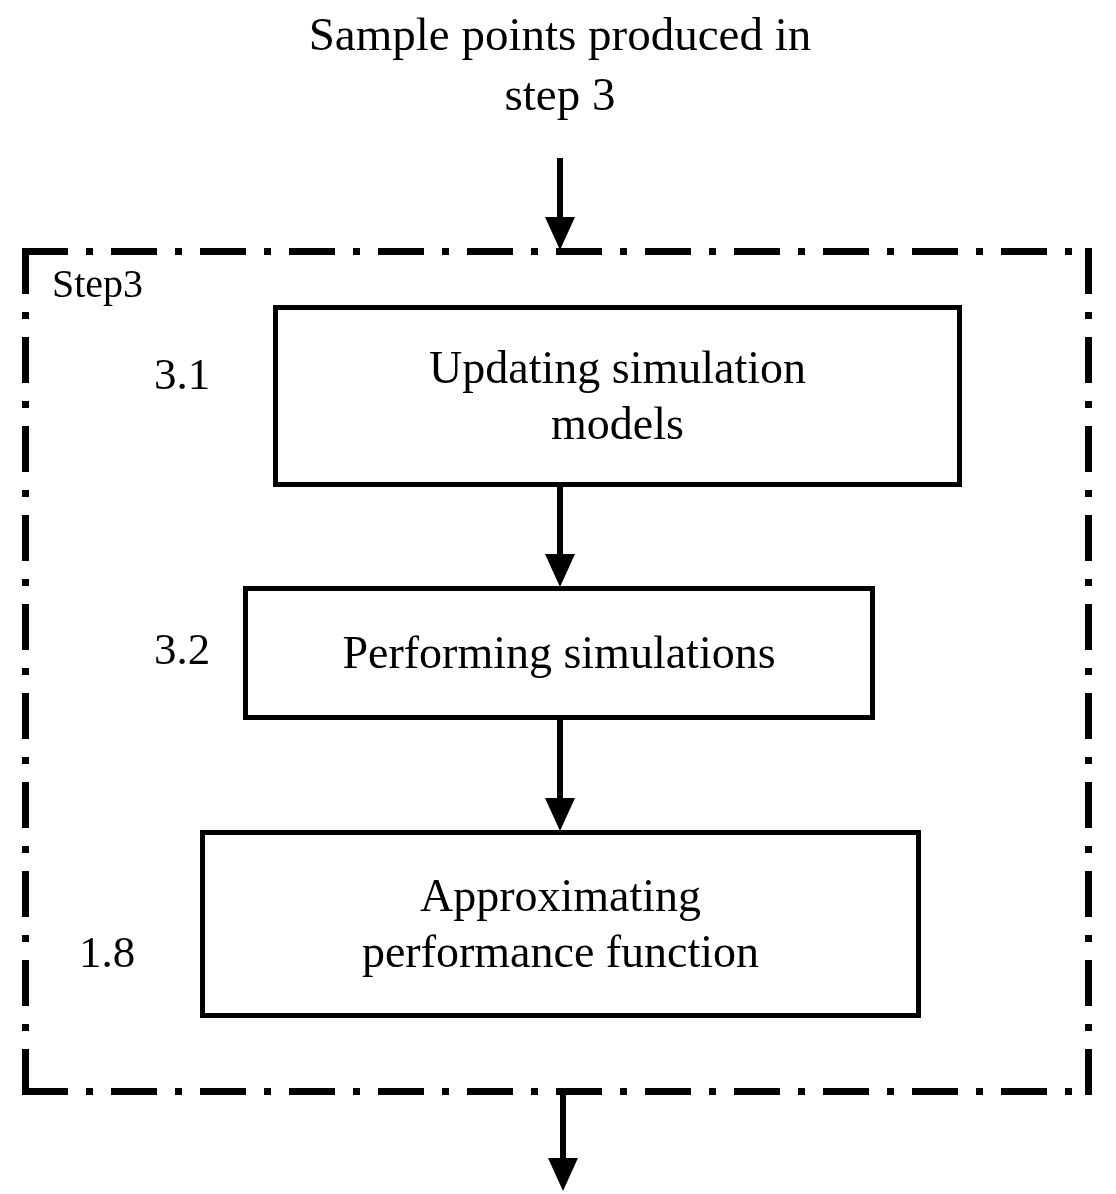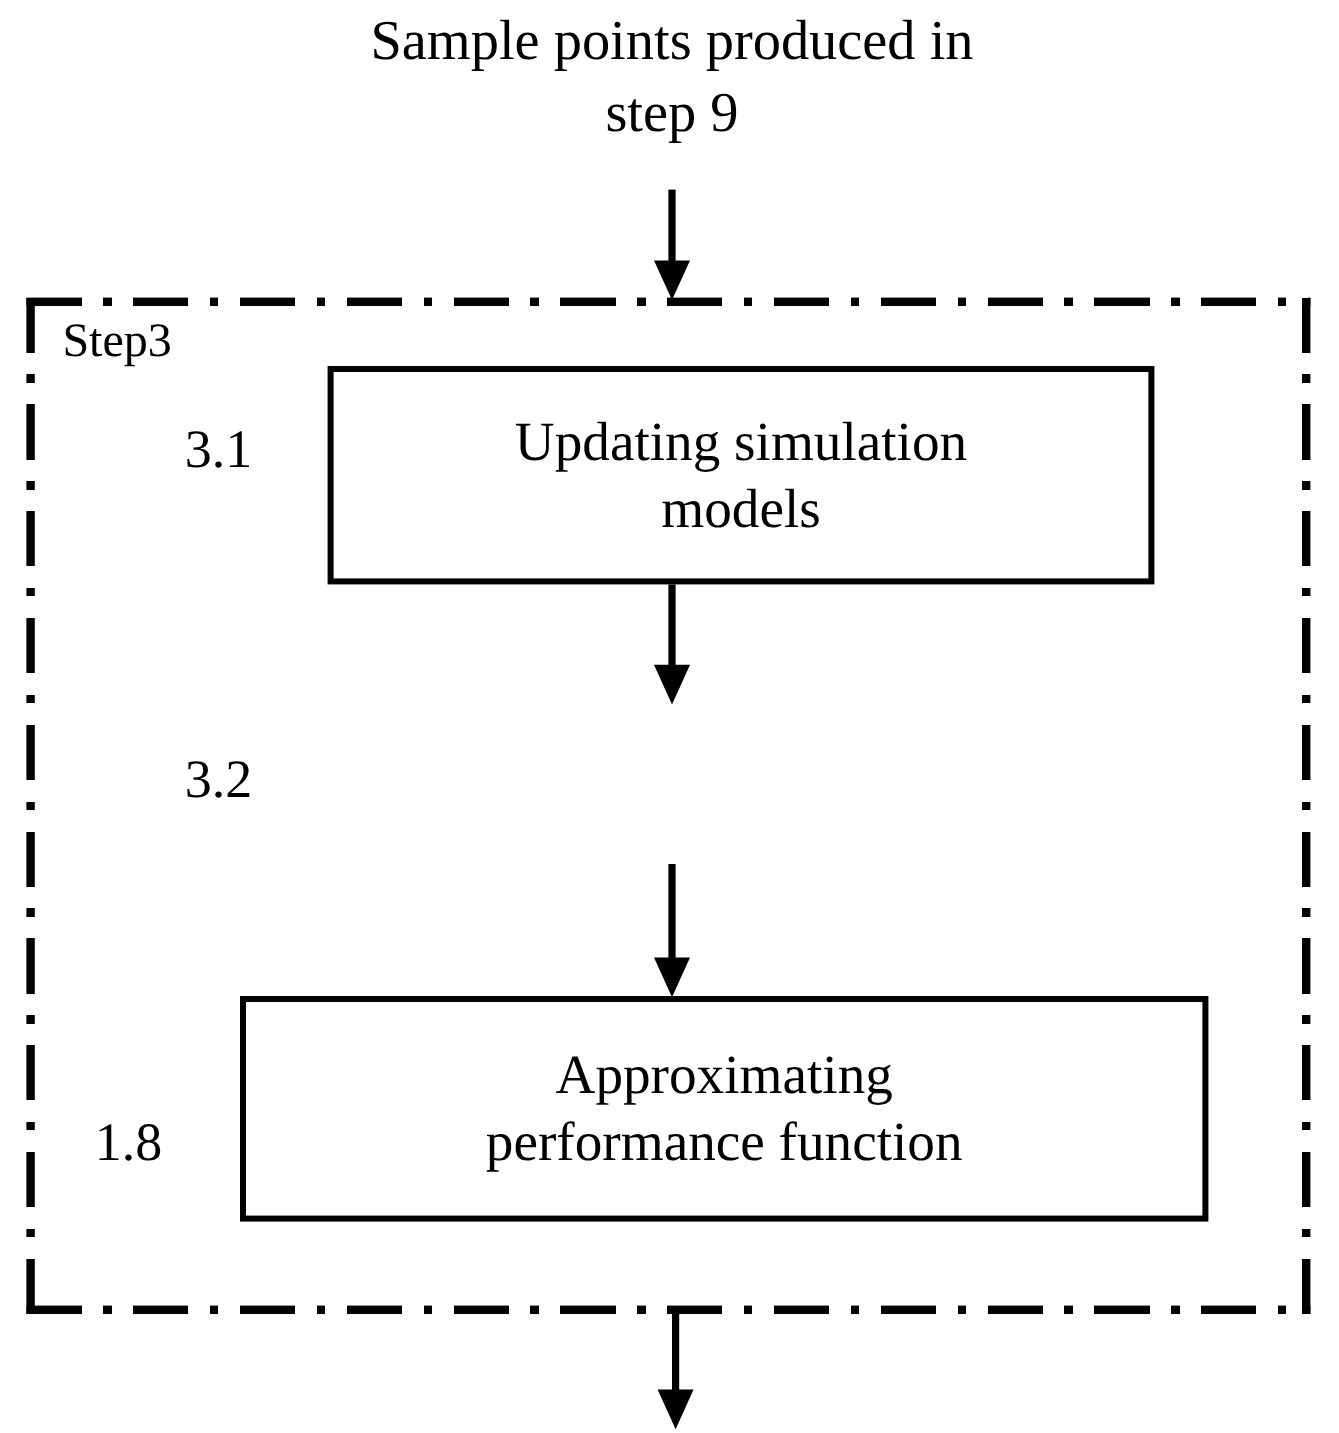--- a/index.html
+++ b/index.html
@@ -108,21 +108,21 @@
     text-align: center;
   }
   .proc-box .proc-text {
     font-size: 46px;
     line-height: 1.22;
     white-space: pre-line;
     padding: 0 8px;
   }
   .box-31 { left: 273px; top: 305px; width: 689px; height: 182px; }
   .box-32 { left: 243px; top: 586px; width: 632px; height: 134px; }
-  .box-33 { left: 200px; top: 830px; width: 807px; height: 188px; }
+  .box-33 { left: 200px; top: 830px; width: 721px; height: 188px; }
 
   
   .arrow {
     position: absolute;
     width: 30px;
   }
   .arrow .shaft {
     position: absolute;
     left: 12px;
     top: 0;
@@ -147,21 +147,21 @@
   .arrow-32-33   { left: 545px; top: 720px;  height: 111px; }
   .arrow-32-33   .shaft { height: 79px; }
   .arrow-exit    { left: 548px; top: 1095px; height: 96px;  }
   .arrow-exit    .shaft { height: 64px; }
 </style>
 </head>
 <body>
 
 <div id="canvas">
 
-  <div class="title">Sample points produced in step 9</div>
+  <div class="title">Sample points produced in step 3</div>
 
   <div class="arrow arrow-entry">
     <div class="shaft"></div>
     <div class="head"></div>
   </div>
 
   <div class="dashdot-box">
     <div class="edge edge-top"></div>
     <div class="edge edge-bottom"></div>
     <div class="edge edge-left"></div>
@@ -175,20 +175,23 @@
     <span class="proc-text">Updating simulation
 models</span>
   </div>
 
   <div class="arrow arrow-31-32">
     <div class="shaft"></div>
     <div class="head"></div>
   </div>
 
   <div class="substep-label substep-32">3.2</div>
+  <div class="proc-box box-32">
+    <span class="proc-text">Performing simulations</span>
+  </div>
 
   <div class="arrow arrow-32-33">
     <div class="shaft"></div>
     <div class="head"></div>
   </div>
 
   <div class="substep-label substep-33">1.8</div>
   <div class="proc-box box-33">
     <span class="proc-text">Approximating
 performance function</span>

